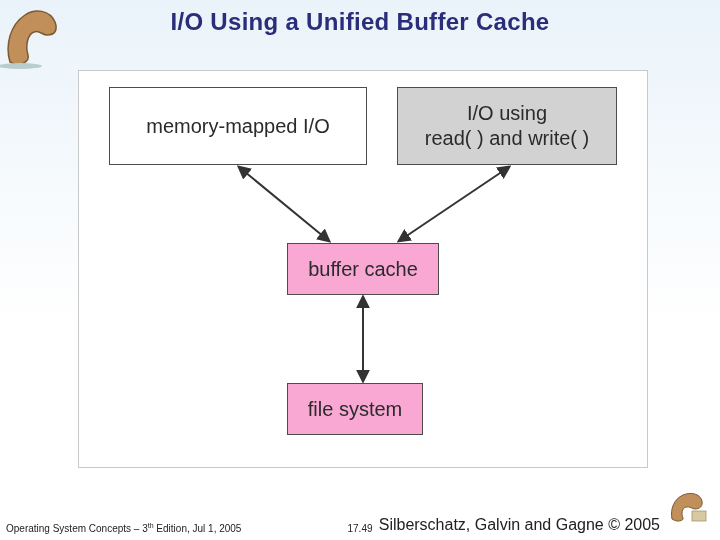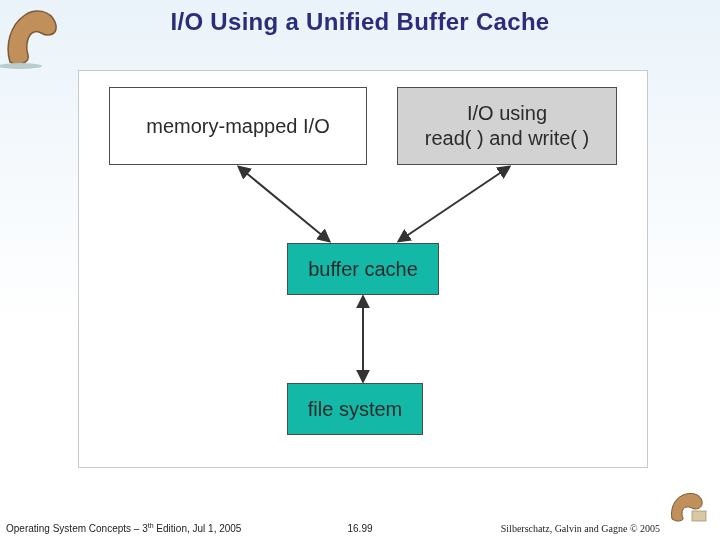--- a/index.html
+++ b/index.html
@@ -46,21 +46,21 @@
     align-items: center;
     justify-content: center;
     text-align: center;
     font-family: Arial, Helvetica, sans-serif;
     font-size: 20px;
     color: #2b2b2b;
     line-height: 1.25;
   }
   .box-white { background: #ffffff; }
   .box-grey  { background: #d2d2d2; }
-  .box-blue  { background: #14b8a6; }
+  .box-blue  { background: #f9a8d4; }
   .mmio   { top: 16px;  left: 30px;  width: 258px; height: 78px; }
   .rw     { top: 16px;  left: 318px; width: 220px; height: 78px; }
   .bcache { top: 172px; left: 208px; width: 152px; height: 52px; }
   .fsys   { top: 312px; left: 208px; width: 136px; height: 52px; }
   .footer-left {
     position: absolute;
     bottom: 6px; left: 6px;
     font-size: 10px;
     color: #222;
   }
@@ -68,23 +68,22 @@
   .footer-center {
     position: absolute;
     bottom: 6px; left: 0; right: 0;
     text-align: center;
     font-size: 10px;
     color: #222;
   }
   .footer-right {
     position: absolute;
     bottom: 6px; right: 60px;
-    font-size: 10px;
+    font-size: 16px;
     color: #222;
-    font-family: Liberation Serif, serif;
   }
   svg.arrows {
     position: absolute;
     top: 0; left: 0;
     width: 570px; height: 398px;
     pointer-events: none;
   }
 </style>
 </head>
 <body>
@@ -135,14 +134,14 @@
 <div class="dino-bottom">
   <svg viewBox="0 0 44 35" width="44" height="35">
     <path d="M4 32 C2 22 6 12 15 8 C22 5 32 6 34 14 C35 19 32 22 27 22 C24 22 22 19 18 20 C14 21 13 27 15 31 C16 34 9 35 6 33 Z" fill="#c08f5a" stroke="#7a5a36" stroke-width="1"></path>
     <rect x="24" y="24" width="14" height="10" fill="#d9c9a3" stroke="#9c8a66" stroke-width="0.7"></rect>
   </svg>
 </div>
 
 <div class="footer-left">
   <span>Operating System Concepts – 3</span><sup>th</sup><span> Edition, Jul 1, 2005</span>
 </div>
-<div class="footer-center">16.99</div>
+<div class="footer-center">17.49</div>
 <div class="footer-right">Silberschatz, Galvin and Gagne © 2005</div>
 
 </body></html>

